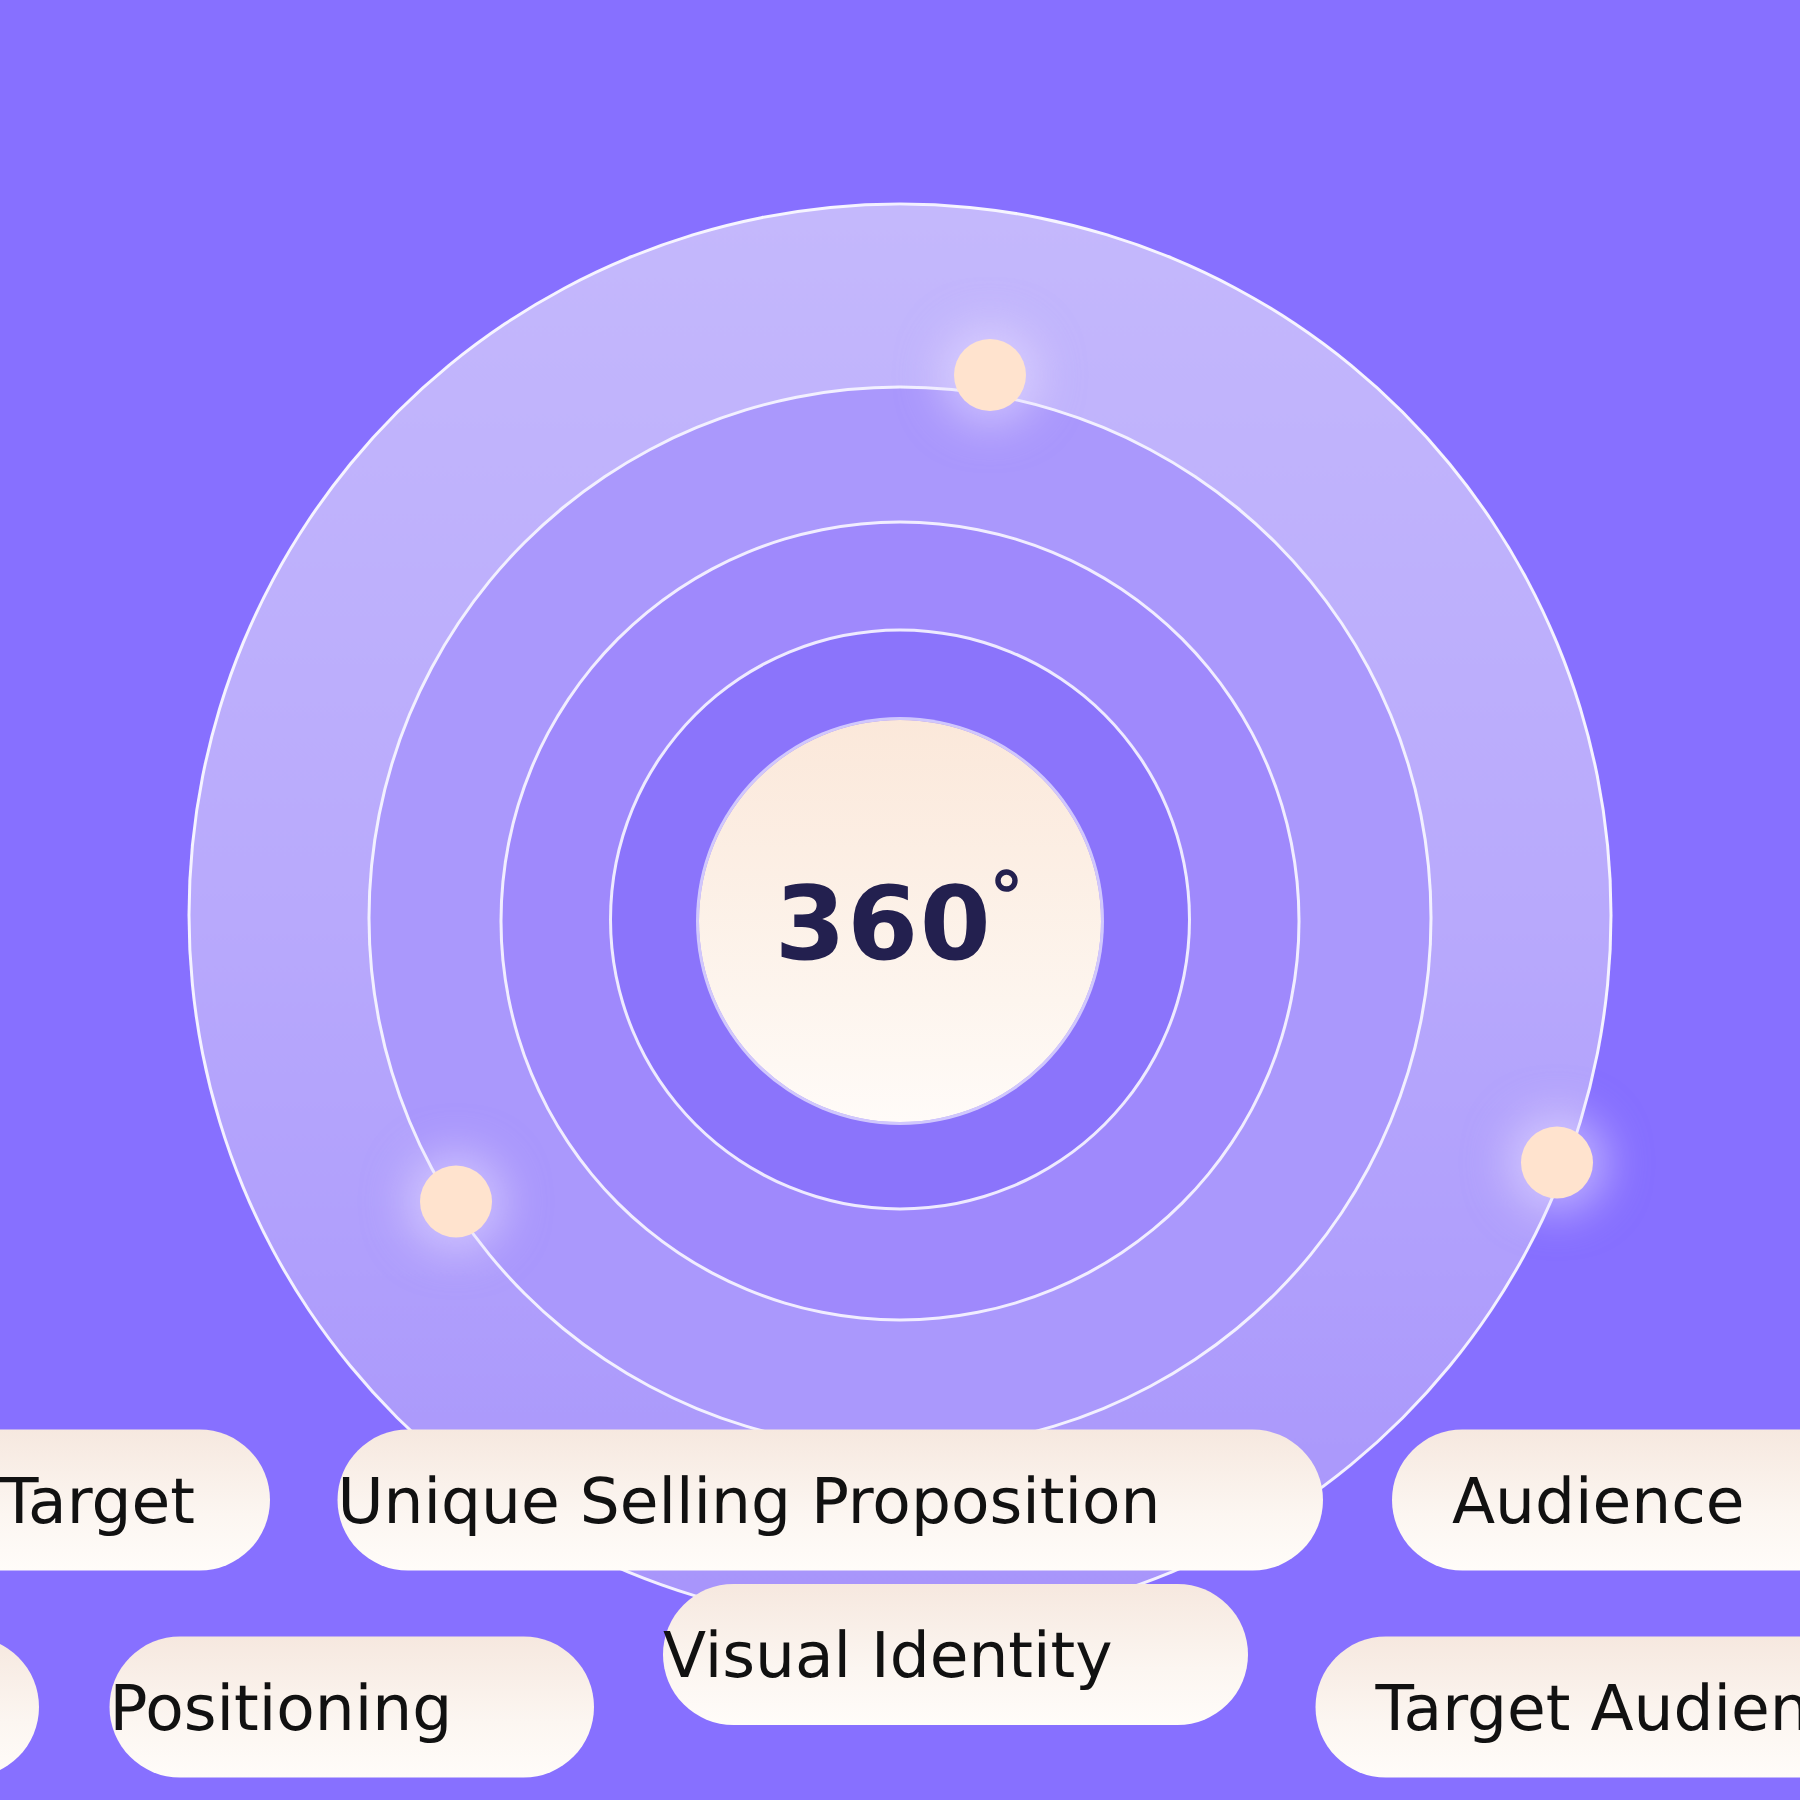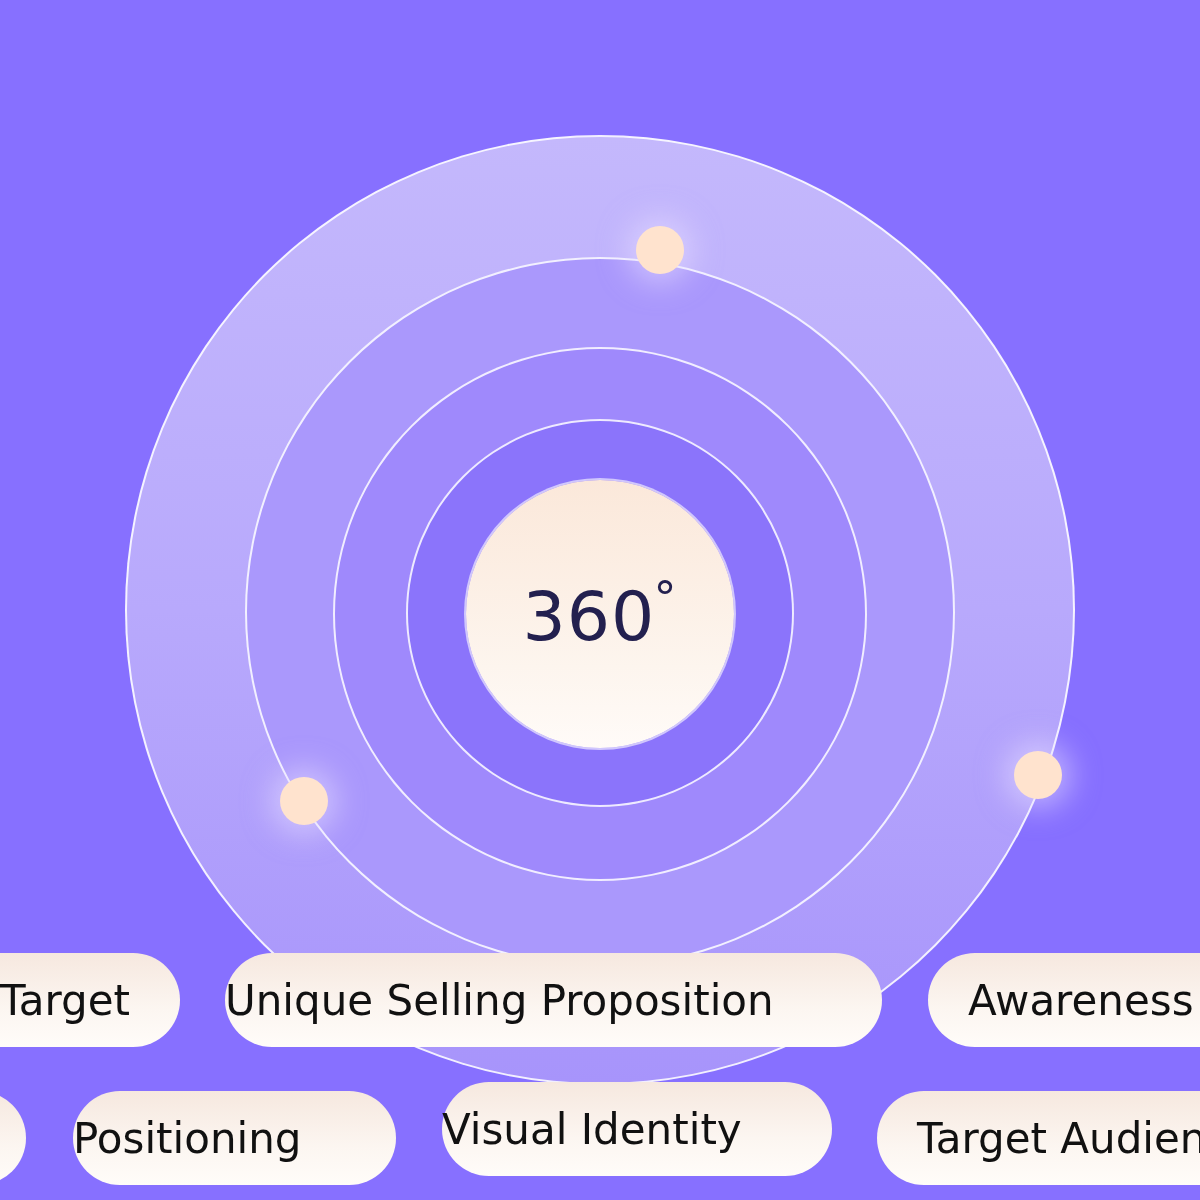--- a/index.html
+++ b/index.html
@@ -3,21 +3,21 @@
 <meta charset="utf-8">
 <style>
   html, body { margin:0; padding:0; }
   body { width:1200px; height:1200px; overflow:hidden; background:#8770FF; position:relative; font-family:"DejaVu Sans", sans-serif; }
   .ring { position:absolute; border-radius:50%; border:2px solid rgba(255,255,255,0.85); box-sizing:border-box; }
   .r1 { left:125px; top:135px; width:950px; height:950px; background:linear-gradient(180deg,#C4B8FC 0%, #B8A9FC 50%, #A794FB 100%); }
   .r2 { left:245px; top:257px; width:710px; height:710px; background:#AA98FC; }
   .r3 { left:333px; top:347px; width:534px; height:534px; background:#9F89FC; }
   .r4 { left:406px; top:419px; width:388px; height:388px; background:#8B74FB; }
   .core { position:absolute; left:466px; top:480px; width:268px; height:268px; border-radius:50%; background:linear-gradient(180deg,#FBE8DA 0%, #FDF5EE 70%, #FFFBF8 100%); box-shadow:0 0 0 2px rgba(255,255,255,0.6); display:flex; align-items:center; justify-content:center; }
-  .core-text { font-size:68px; color:#23204F; font-weight:400; letter-spacing:1px; position:relative; top:2px; }
+  .core-text { font-size:68px; color:#23204F; font-weight:700; letter-spacing:1px; position:relative; top:2px; }
   .core-text sup { font-size:46px; position:relative; top:-6px; vertical-align:top; margin-left:-2px; }
   .dot { position:absolute; width:48px; height:48px; border-radius:50%; background:#FFE3CE; box-shadow:0 0 28px 10px rgba(230,220,255,0.55); }
   .pill { position:absolute; height:94px; border-radius:47px; background:linear-gradient(180deg,#F6E8DF 0%, #FCF6F1 60%, #FFFCF9 100%); display:flex; align-items:center; justify-content:flex-start; font-size:42px; color:#111; white-space:nowrap; box-sizing:border-box; }
 </style>
 </head>
 <body>
 
 <div class="ring r1"></div>
 <div class="ring r2"></div>
 <div class="ring r3"></div>
@@ -31,27 +31,27 @@
 <div class="dot" style="left:280px;top:777px;"></div>
 <div class="dot" style="left:1014px;top:751px;"></div>
 
 <div class="pill" style="left:-60px;top:953px;width:240px;padding-left:60px;justify-content:flex-start;">
     <span>Target</span>
   </div>
 <div class="pill" style="left:225px;top:953px;width:657px;">
     <span>Unique Selling Proposition</span>
   </div>
 <div class="pill" style="left:928px;top:953px;width:340px;padding-left:40px;justify-content:flex-start;">
-    <span>Awareness</span>
+    <span>Audience</span>
   </div>
 
 <div class="pill" style="left:-70px;top:1091px;width:96px;">
     <span></span>
   </div>
 <div class="pill" style="left:73px;top:1091px;width:323px;">
     <span>Positioning</span>
   </div>
-<div class="pill" style="left:442px;top:1082px;width:390px;">
+<div class="pill" style="left:442px;top:1056px;width:390px;">
     <span>Visual Identity</span>
   </div>
 <div class="pill" style="left:877px;top:1091px;width:420px;padding-left:40px;justify-content:flex-start;">
     <span>Target Audience</span>
   </div>
 
 </body></html>

